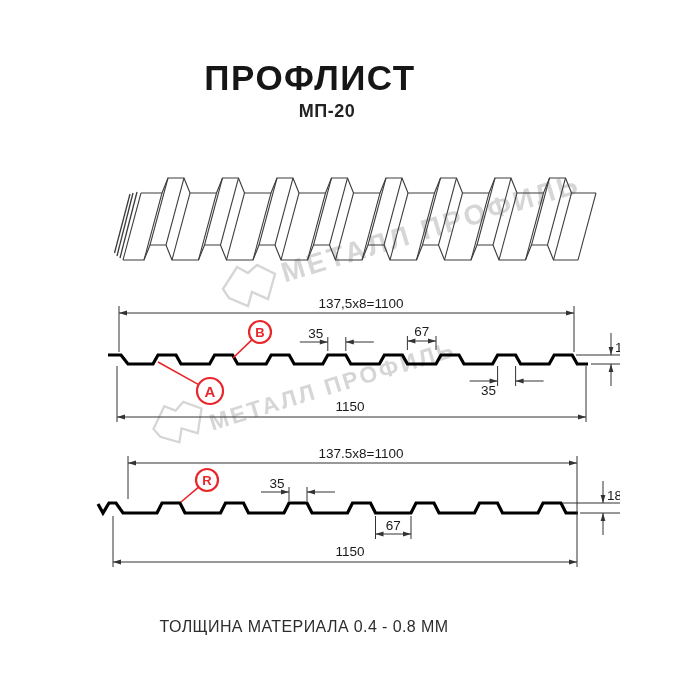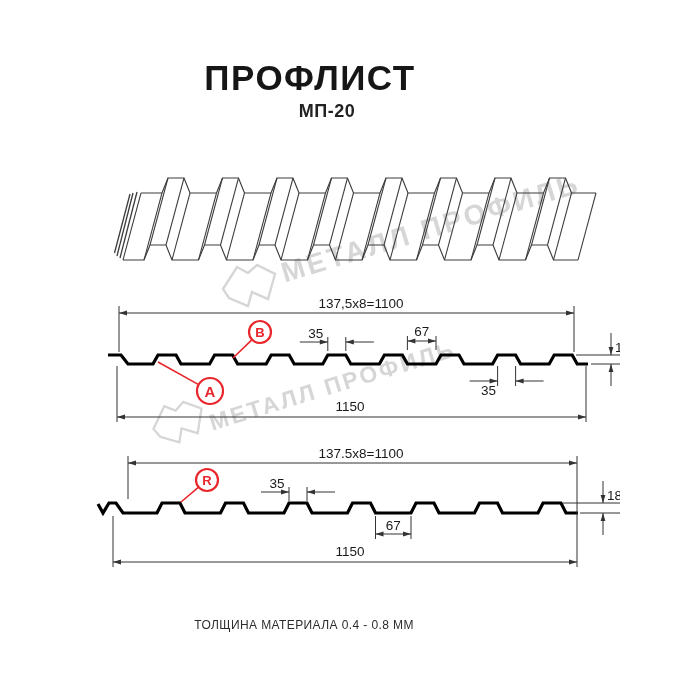--- a/index.html
+++ b/index.html
@@ -3,21 +3,21 @@
 <meta charset="utf-8">
 <style>
   html,body{margin:0;padding:0;background:#fff;}
   .page{position:relative;width:620px;height:700px;background:#ffffff;overflow:hidden;
         font-family:"Liberation Sans",sans-serif;}
   .title{position:absolute;left:0;right:0;top:58px;text-align:center;
          font-size:35px;font-weight:700;letter-spacing:1.5px;color:#161616;z-index:3;}
   .subtitle{position:absolute;left:0;right:0;top:101px;text-align:center;
          font-size:18px;font-weight:600;letter-spacing:.5px;color:#222;z-index:3;margin-left:34px;}
   .footer{position:absolute;left:0;right:12px;top:618px;text-align:center;
-         font-size:12px;font-weight:500;letter-spacing:.4px;color:#2d2d2d;z-index:3;}
+         font-size:16px;font-weight:500;letter-spacing:.4px;color:#2d2d2d;z-index:3;}
   .wm-text{position:absolute;font-weight:700;color:#d6d6d6;white-space:nowrap;z-index:1;}
   .wm1-text{left:282px;top:258px;font-size:28px;letter-spacing:3px;
             transform:rotate(-17deg);transform-origin:left center;}
   .wm2-text{left:210px;top:410px;font-size:23px;letter-spacing:2.5px;
             transform:rotate(-17deg);transform-origin:left center;}
   .wm-logo{position:absolute;z-index:1;}
   .wm1-logo{left:220px;top:262px;}
   .wm2-logo{left:150px;top:400px;transform:rotate(-7deg);}
   #drawing{position:absolute;left:0;top:0;z-index:2;}
 </style>

